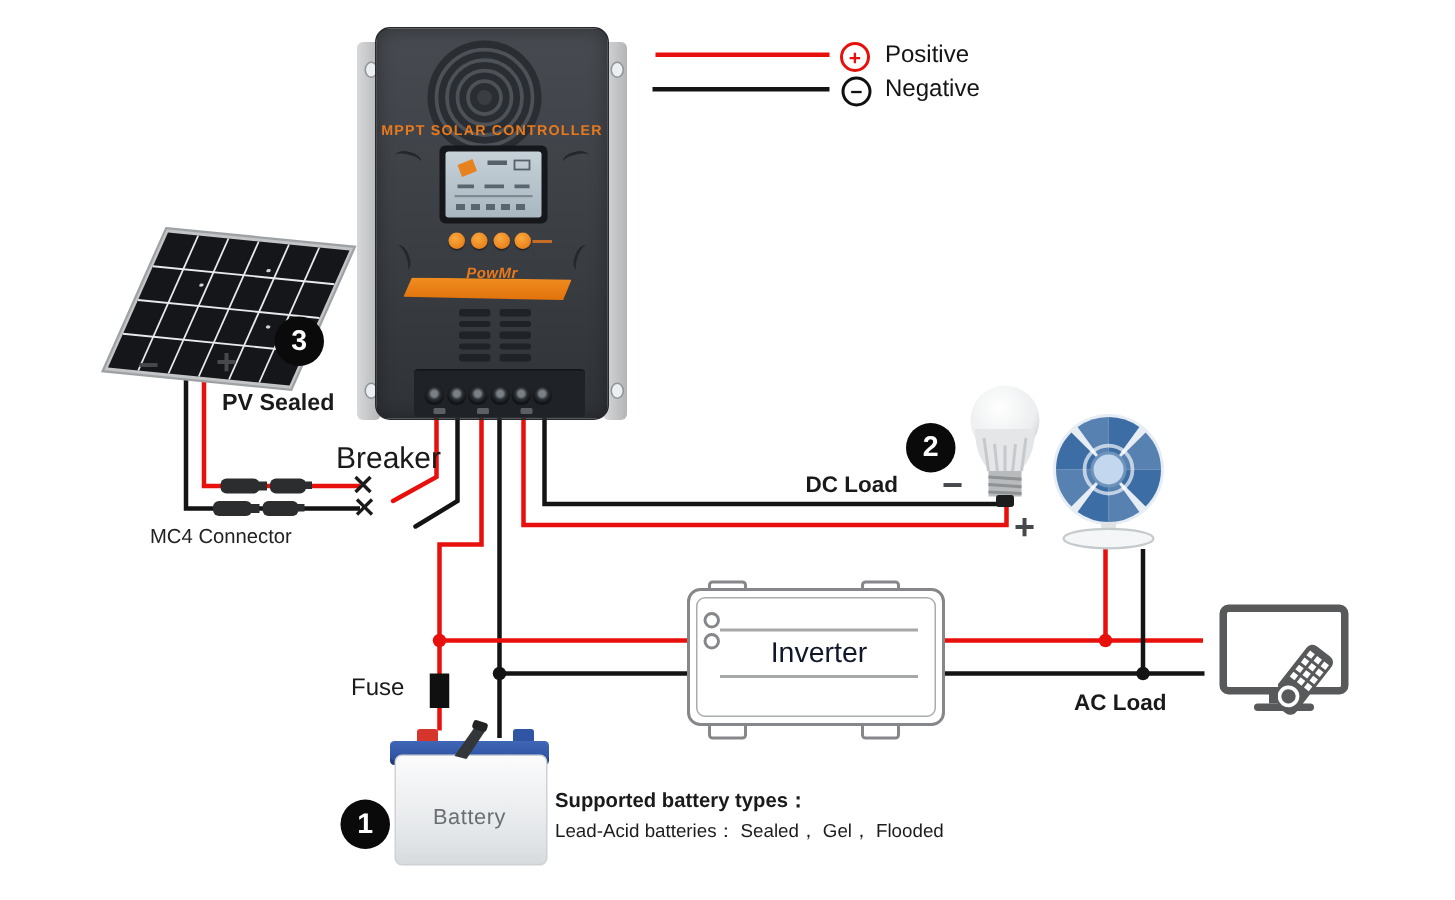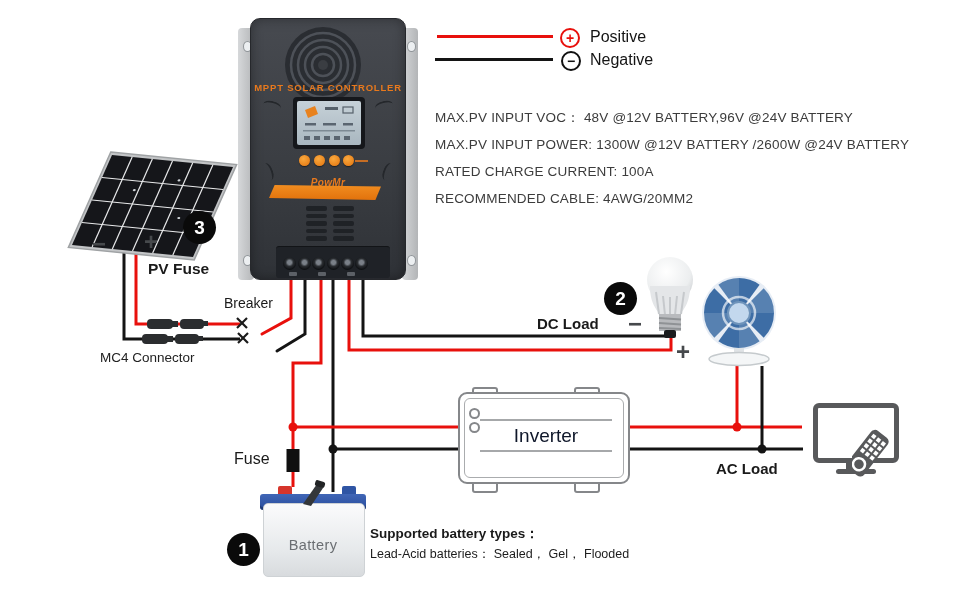--- a/index.html
+++ b/index.html
@@ -75,21 +75,21 @@
   .bat-label{position:absolute;left:263px;top:537px;width:100px;text-align:center;
              font-size:14.5px;color:#6a6e72;letter-spacing:.4px;}
 
   
   .badge{position:absolute;width:33px;height:33px;border-radius:50%;background:var(--badge-bg);
          color:#fff;font-weight:bold;font-size:19px;display:flex;align-items:center;justify-content:center;}
 
   
   .sign{position:absolute;font-weight:bold;color:#46494c;font-size:24px;line-height:1;}
   .t-pvpanel{left:148px;top:260px;font-size:15.5px;font-weight:bold;}
-  .t-breaker{left:224px;top:295px;font-size:14px;font-weight:500;}
+  .t-breaker{left:224px;top:295px;font-size:20px;font-weight:500;}
   .t-mc4{left:100px;top:350px;font-size:13.5px;color:#222;}
   .t-dcload{left:537px;top:315px;font-size:15px;font-weight:600;}
   .t-acload{left:716px;top:460px;font-size:15px;font-weight:600;}
   .t-fuse{left:234px;top:450px;font-size:16px;font-weight:500;}
   .t-battitle{left:370px;top:525px;font-size:13.5px;font-weight:bold;}
   .t-batdetail{left:370px;top:546px;font-size:12.5px;color:#1c1c1c;}
 </style>
 </head>
 <body>
 
@@ -250,26 +250,20 @@
         <span>+</span>
       </div>
     <div class="leg-label" style="left:590px;top:28px;">Positive</div>
     <div class="leg-line" style="left:435px;top:58px;width:118px;background:var(--wire-black);"></div>
     <div class="leg-circle leg-neg" style="left:561px;top:51px;">
         <span>−</span>
       </div>
     <div class="leg-label" style="left:590px;top:51px;">Negative</div>
   </div>
 
-  <div id="specs">
-    <div>MAX.PV INPUT VOC： 48V @12V BATTERY,96V @24V BATTERY</div>
-    <div>MAX.PV INPUT POWER: 1300W @12V BATTERY /2600W @24V BATTERY</div>
-    <div>RATED CHARGE CURRENT: 100A</div>
-    <div>RECOMMENDED CABLE: 4AWG/20MM2</div>
-  </div>
 
   <svg class="abs" width="60" height="95" style="left:640px;top:248px;z-index:2;">
     <defs>
       <radialGradient id="bulbGrad" cx="42%" cy="32%" r="75%">
         <stop offset="0" stop-color="#ffffff"></stop>
           <stop offset="0.7" stop-color="#eceeef"></stop>
           <stop offset="1" stop-color="#c9cccf"></stop>
       </radialGradient>
     </defs>
     <circle cx="30" cy="32" r="23" fill="url(#bulbGrad)"></circle>
@@ -356,21 +350,21 @@
       <path d="M8,26 L22,6 L28,10 L16,28 Z" fill="#34373a"></path>
       <rect x="20" y="3" width="10" height="6" rx="2" fill="#222426" transform="rotate(18 25 6)"></rect>
     </svg>
     <div class="bat-label" style="z-index:3;">Battery</div>
   </div>
 
   <div class="badge" style="left:183px;top:211px;z-index:4;">3</div>
   <div class="badge" style="left:604px;top:282px;z-index:4;">2</div>
   <div class="badge" style="left:227px;top:533px;z-index:4;">1</div>
 
-  <div class="label t-pvpanel" style="z-index:4;">PV Fuse</div>
+  <div class="label t-pvpanel" style="z-index:4;">PV Sealed</div>
   <div class="label t-breaker" style="z-index:4;">Breaker</div>
   <div class="label t-mc4" style="z-index:4;">MC4 Connector</div>
   <div class="label t-dcload" style="z-index:4;">DC Load</div>
   <div class="label t-acload" style="z-index:4;">AC Load</div>
   <div class="label t-fuse" style="z-index:4;">Fuse</div>
 
   <div class="sign" style="left:92px;top:232px;z-index:4;">−</div>
   <div class="sign" style="left:144px;top:230px;z-index:4;">+</div>
   <div class="sign" style="left:628px;top:312px;z-index:4;">−</div>
   <div class="sign" style="left:676px;top:340px;z-index:4;">+</div>

